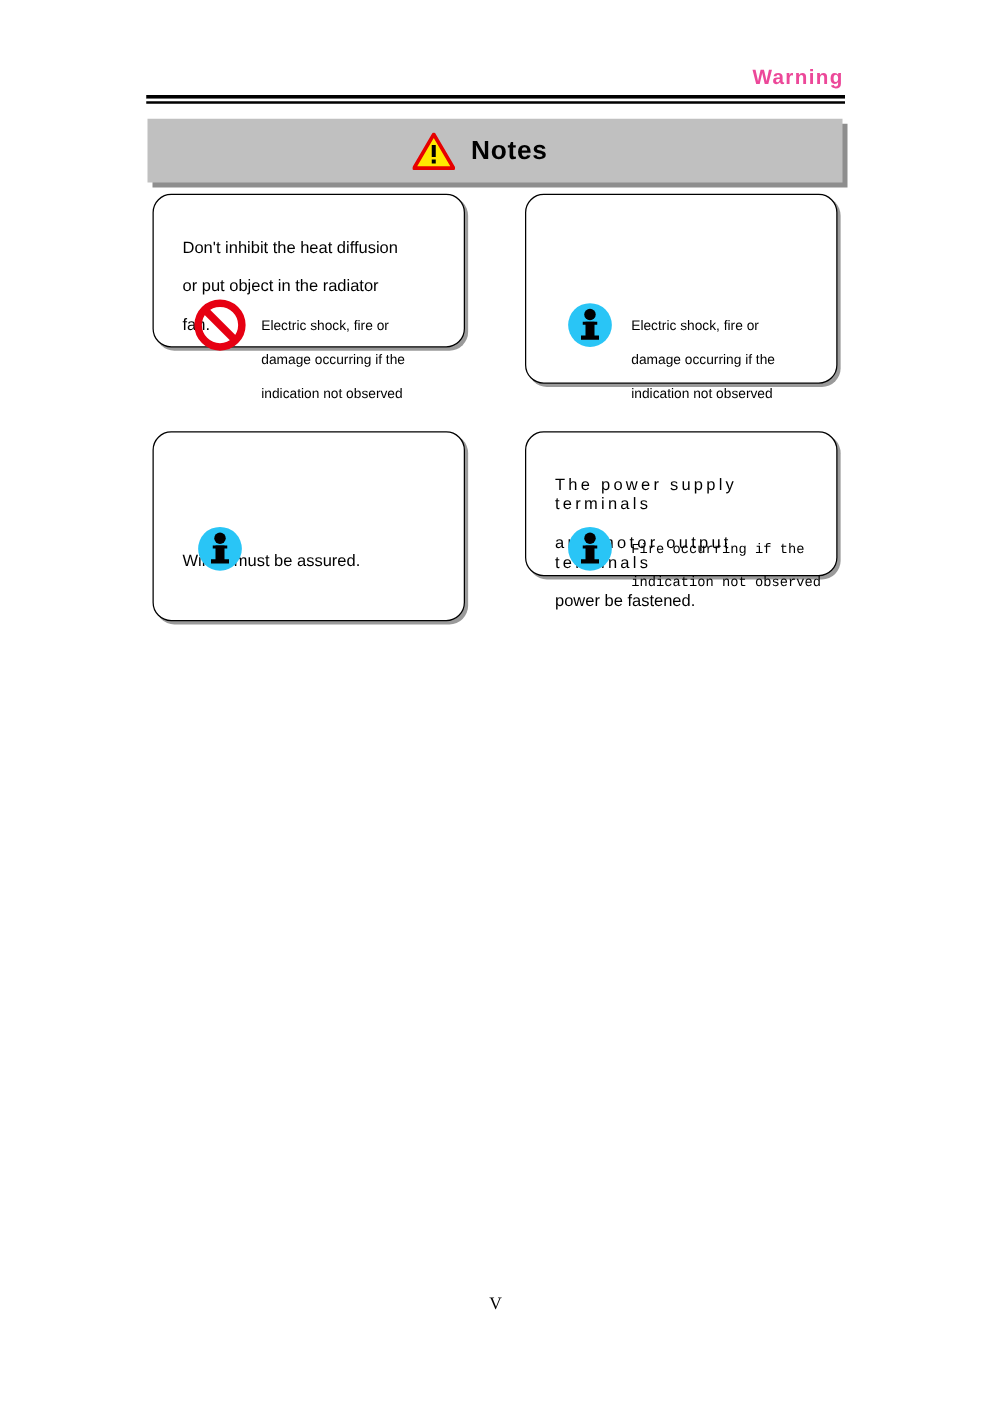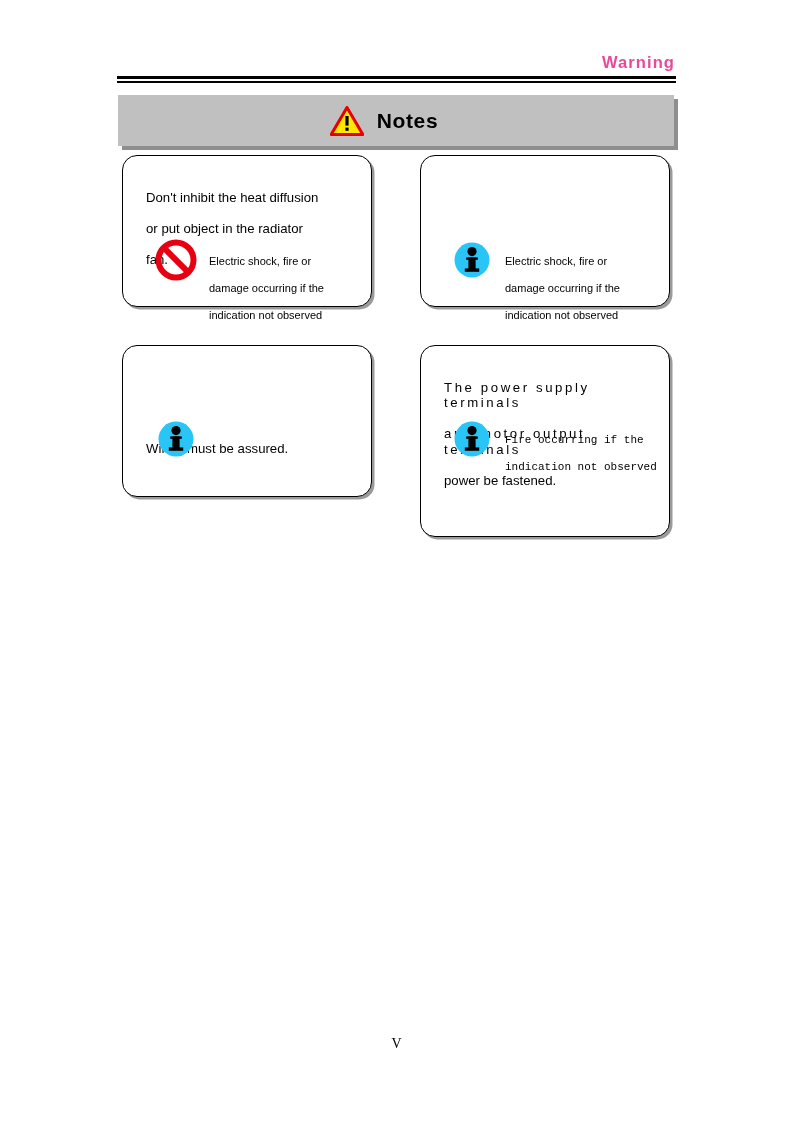--- a/index.html
+++ b/index.html
@@ -80,24 +80,24 @@
 
   
   .note-box {
     position: absolute;
     box-sizing: border-box;
     border: 1.6px solid #000;
     border-radius: 15px;
     background: #fff;
     box-shadow: 2.5px 2.5px 0 0 #9a9a9a;
   }
-  .note-box.r1c1 { left: 122px; top: 155px; width: 250px; height: 152px; }
+  .note-box.r1c1 { left: 122px; top: 155px; width: 250px; height: 123px; }
   .note-box.r1c2 { left: 420px; top: 155px; width: 250px; height: 152px; }
   .note-box.r2c1 { left: 122px; top: 345px; width: 250px; height: 152px; }
-  .note-box.r2c2 { left: 420px; top: 345px; width: 250px; height: 192px; }
+  .note-box.r2c2 { left: 420px; top: 345px; width: 250px; height: 116px; }
 
   .note-heading {
     position: absolute;
     left: 23px;
     right: 14px;
     font-size: 13.2px;
     line-height: 15.6px;
     color: #000;
     white-space: pre-line;
   }

